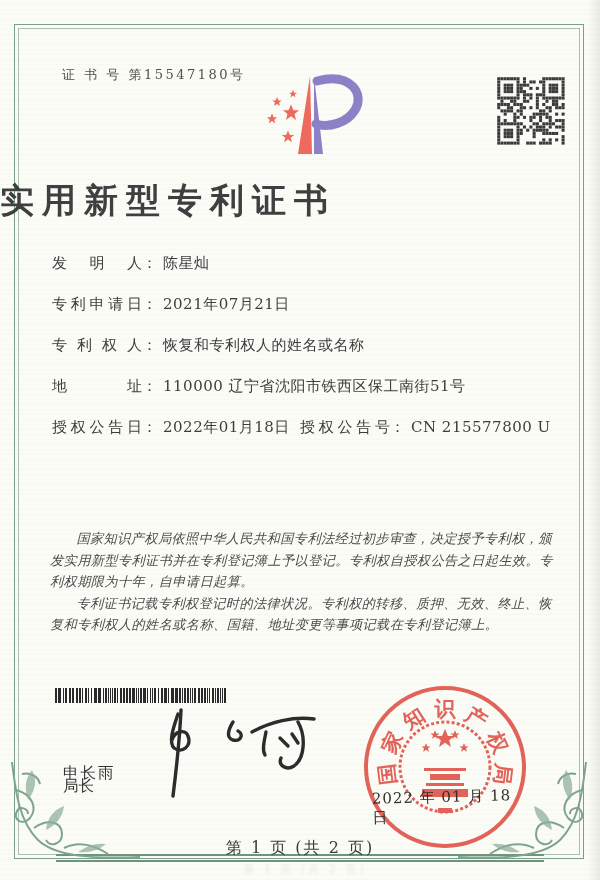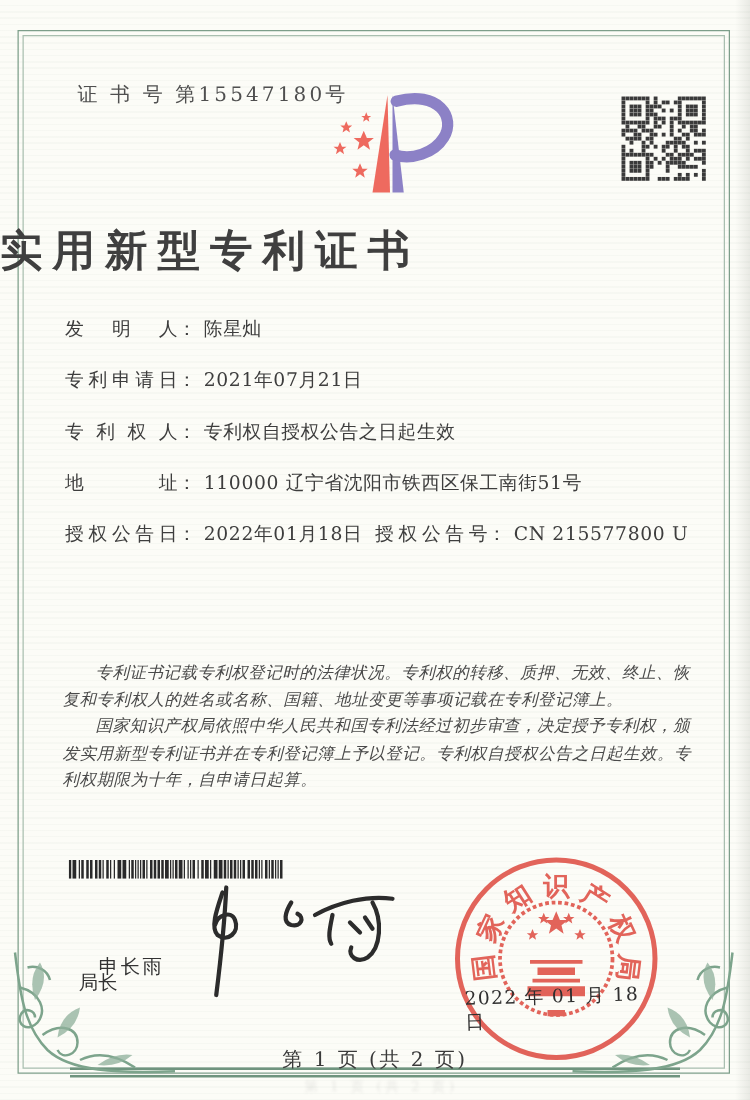--- a/index.html
+++ b/index.html
@@ -11,40 +11,40 @@
     color:#3c3c3c;
   }
   .page::after{content:"";position:absolute;right:0;top:0;bottom:0;width:12px;
     background:linear-gradient(90deg, rgba(0,0,0,0) 0%, rgba(60,70,60,.10) 100%);pointer-events:none;}
   
   .frame-outer{position:absolute;left:14px;top:24px;right:16px;bottom:21px;border:1.5px solid #7d9e8a;}
   .frame-inner{position:absolute;left:3px;top:3px;right:3px;bottom:3px;border:1px solid #a9bfb0;}
   .bottom-band{position:absolute;left:56px;right:56px;top:854px;height:4px;
     border-top:2px solid #6f947e;border-bottom:2px solid #6f947e;}
   
-  .cert-number{position:absolute;left:62px;top:66px;font-size:16px;letter-spacing:2.5px;color:#4f4f4f;}
+  .cert-number{position:absolute;left:62px;top:66px;font-size:13px;letter-spacing:2.5px;color:#4f4f4f;}
   .logo{position:absolute;left:243px;top:64px;width:150px;height:100px;}
   .qr{position:absolute;left:494px;top:74px;width:74px;height:74px;}
   .title{position:absolute;left:0;top:178px;width:100%;text-align:left;
     font-size:34px;font-weight:700;letter-spacing:8px;color:#3f3f3f;}
   
   .fields{position:absolute;left:52px;top:254px;width:505px;font-size:15px;color:#3d3d3d;}
   .row{position:relative;height:18px;line-height:18px;margin-bottom:23px;white-space:nowrap;}
   .lbl{display:inline-block;width:90px;text-align:justify;text-align-last:justify;vertical-align:top;}
   .colon{display:inline-block;margin-right:6px;}
   .val{letter-spacing:.5px;}
   .pair2{position:absolute;left:248px;top:0;}
   
   .paras{position:absolute;left:50px;top:528px;width:506px;font-size:13.2px;line-height:21.5px;
     color:#4a4a4a;font-style:italic;letter-spacing:.4px;}
   .paras p{margin:0;text-indent:2em;}
   
   .barcode{position:absolute;left:55px;top:688px;width:175px;height:15px;}
   .signer-title{position:absolute;left:63px;top:732px;font-size:15.5px;color:#333;font-family:"DejaVu Sans","Liberation Sans",sans-serif;margin-top:44px;}
-  .signer-name{position:absolute;left:63px;top:763px;font-size:15.5px;color:#333;font-family:"DejaVu Sans","Liberation Sans",sans-serif;letter-spacing:2px;margin-left:16px;}
+  .signer-name{position:absolute;left:63px;top:763px;font-size:15.5px;color:#333;font-family:"DejaVu Sans","Liberation Sans",sans-serif;letter-spacing:2px;}
   .signature{position:absolute;left:148px;top:702px;width:175px;height:100px;}
   .seal{position:absolute;left:360px;top:682px;width:170px;height:170px;}
   .seal-date{position:absolute;left:372px;top:788px;width:140px;font-size:15px;color:#2f2f2f;
     letter-spacing:1px;z-index:2;transform:rotate(-1.5deg);}
   .footer{position:absolute;left:0;top:838px;width:100%;text-align:center;font-size:16px;
     letter-spacing:2px;color:#3a3a3a;}
   .ghost{position:absolute;left:195px;top:862px;width:220px;text-align:center;font-size:11px;
     color:#777;opacity:.16;filter:blur(1.2px);letter-spacing:3px;}
   .flourish{position:absolute;width:135px;height:105px;top:760px;}
   .fl-left{left:8px;}
@@ -355,36 +355,36 @@
   <div class="title">实用新型专利证书</div>
 
   <div class="fields">
     <div class="row">
       <span class="lbl">发明人</span><span class="colon">：</span><span class="val">陈星灿</span>
     </div>
     <div class="row">
       <span class="lbl">专利申请日</span><span class="colon">：</span><span class="val">2021年07月21日</span>
     </div>
     <div class="row">
-      <span class="lbl">专利权人</span><span class="colon">：</span><span class="val">专利权自授权公告之日起生效</span>
+      <span class="lbl">专利权人</span><span class="colon">：</span><span class="val">恢复和专利权人的姓名或名称</span>
     </div>
     <div class="row">
       <span class="lbl">地址</span><span class="colon">：</span><span class="val">110000 辽宁省沈阳市铁西区保工南街51号</span>
     </div>
     <div class="row">
       <span class="lbl">授权公告日</span><span class="colon">：</span><span class="val">2022年01月18日</span>
       <span class="pair2">
         <span class="lbl">授权公告号</span><span class="colon">：</span><span class="val">CN 215577800 U</span>
       </span>
     </div>
   </div>
 
   <div class="paras">
+    <p>国家知识产权局依照中华人民共和国专利法经过初步审查，决定授予专利权，颁发实用新型专利证书并在专利登记簿上予以登记。专利权自授权公告之日起生效。专利权期限为十年，自申请日起算。</p>
     <p>专利证书记载专利权登记时的法律状况。专利权的转移、质押、无效、终止、恢复和专利权人的姓名或名称、国籍、地址变更等事项记载在专利登记簿上。</p>
-    <p>国家知识产权局依照中华人民共和国专利法经过初步审查，决定授予专利权，颁发实用新型专利证书并在专利登记簿上予以登记。专利权自授权公告之日起生效。专利权期限为十年，自申请日起算。</p>
   </div>
 
   <svg class="barcode" id="barcode" viewBox="0 0 175 15" preserveAspectRatio="none">
       <rect x="0" y="0" width="2" height="15" fill="#2a2a2a"></rect>
       <rect x="3" y="0" width="3" height="15" fill="#2a2a2a"></rect>
       <rect x="8" y="0" width="1" height="15" fill="#2a2a2a"></rect>
       <rect x="10" y="0" width="2" height="15" fill="#2a2a2a"></rect>
       <rect x="14" y="0" width="2" height="15" fill="#2a2a2a"></rect>
       <rect x="17" y="0" width="2" height="15" fill="#2a2a2a"></rect>
       <rect x="21" y="0" width="2" height="15" fill="#2a2a2a"></rect>

